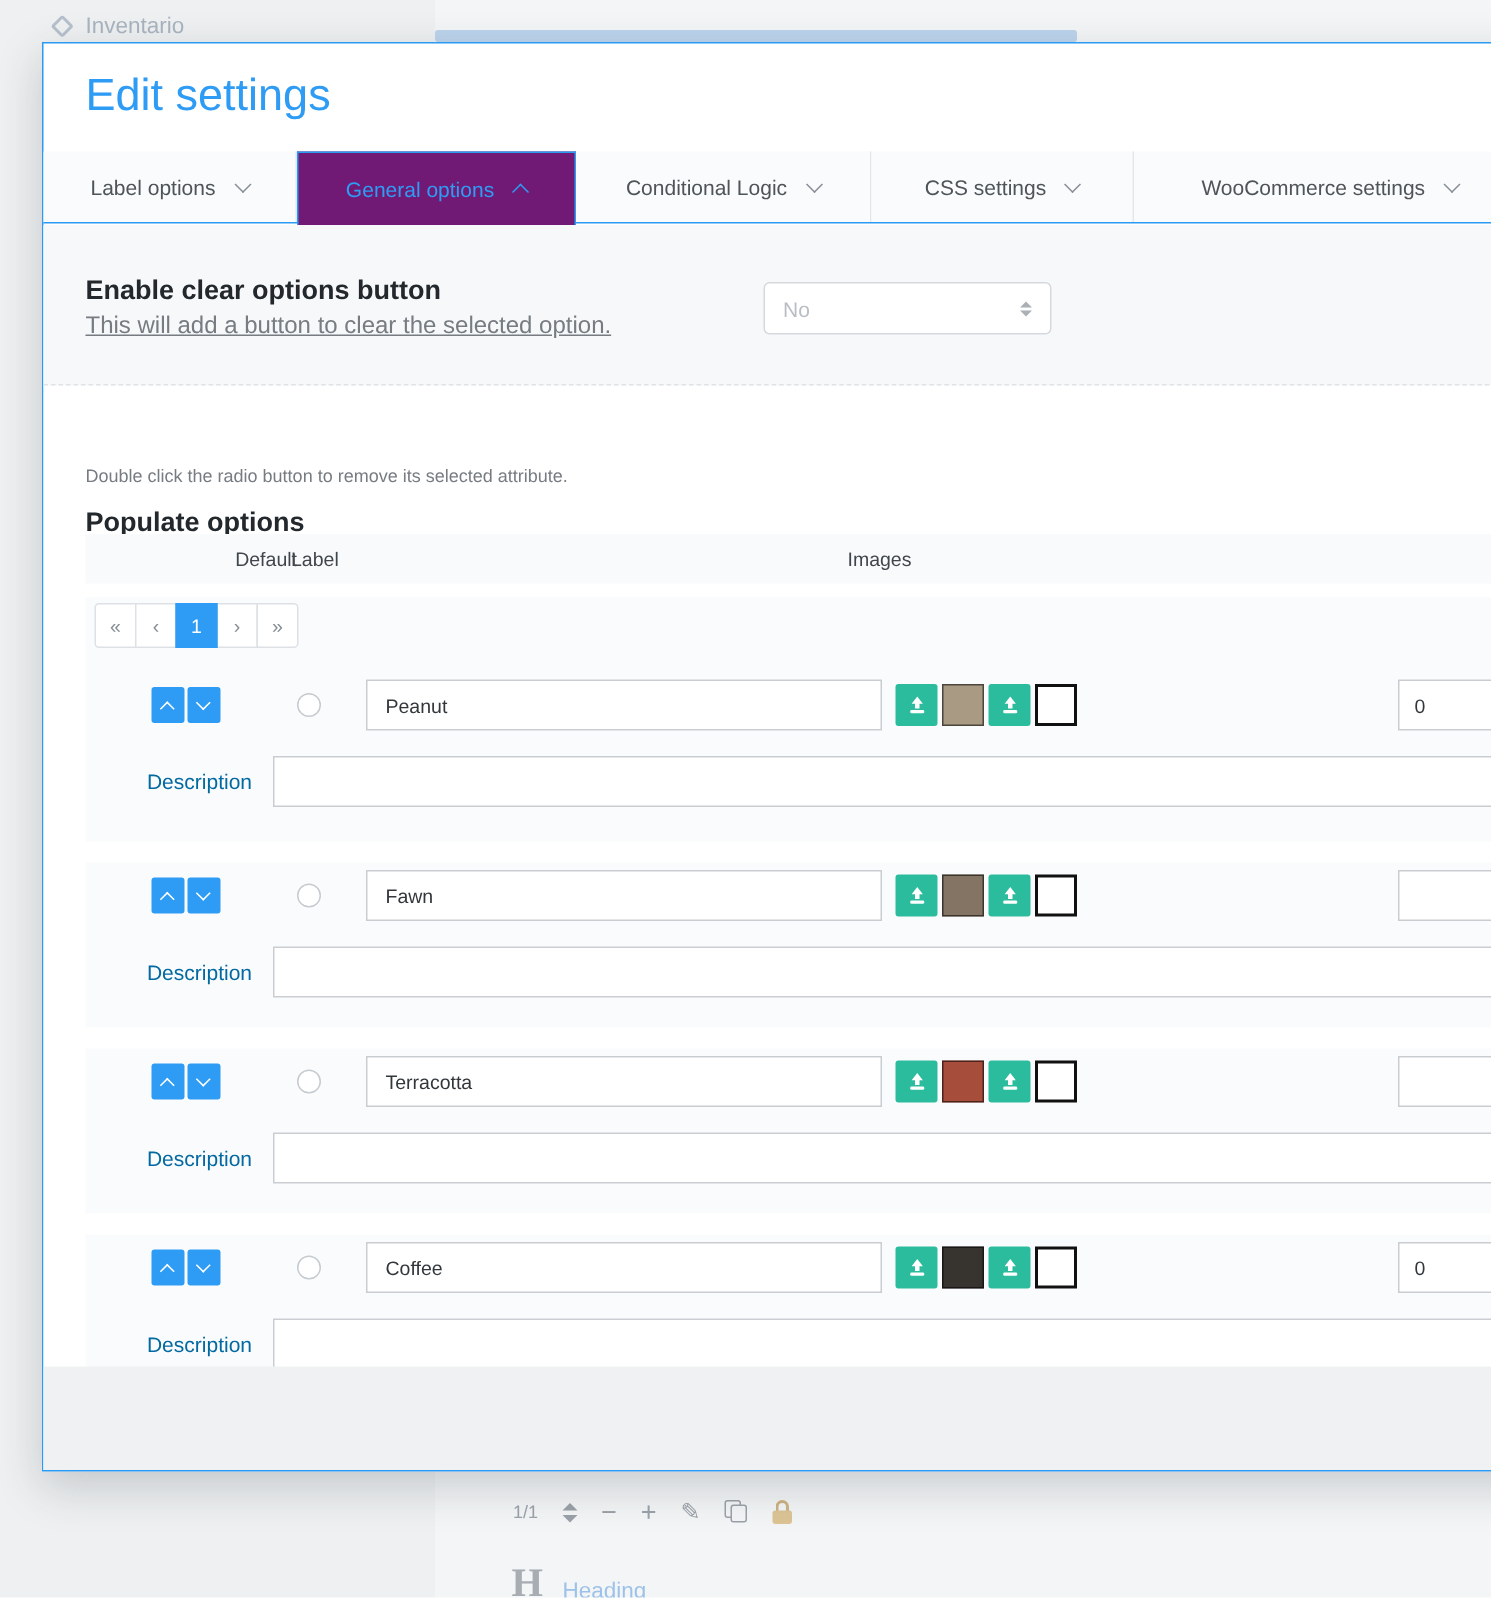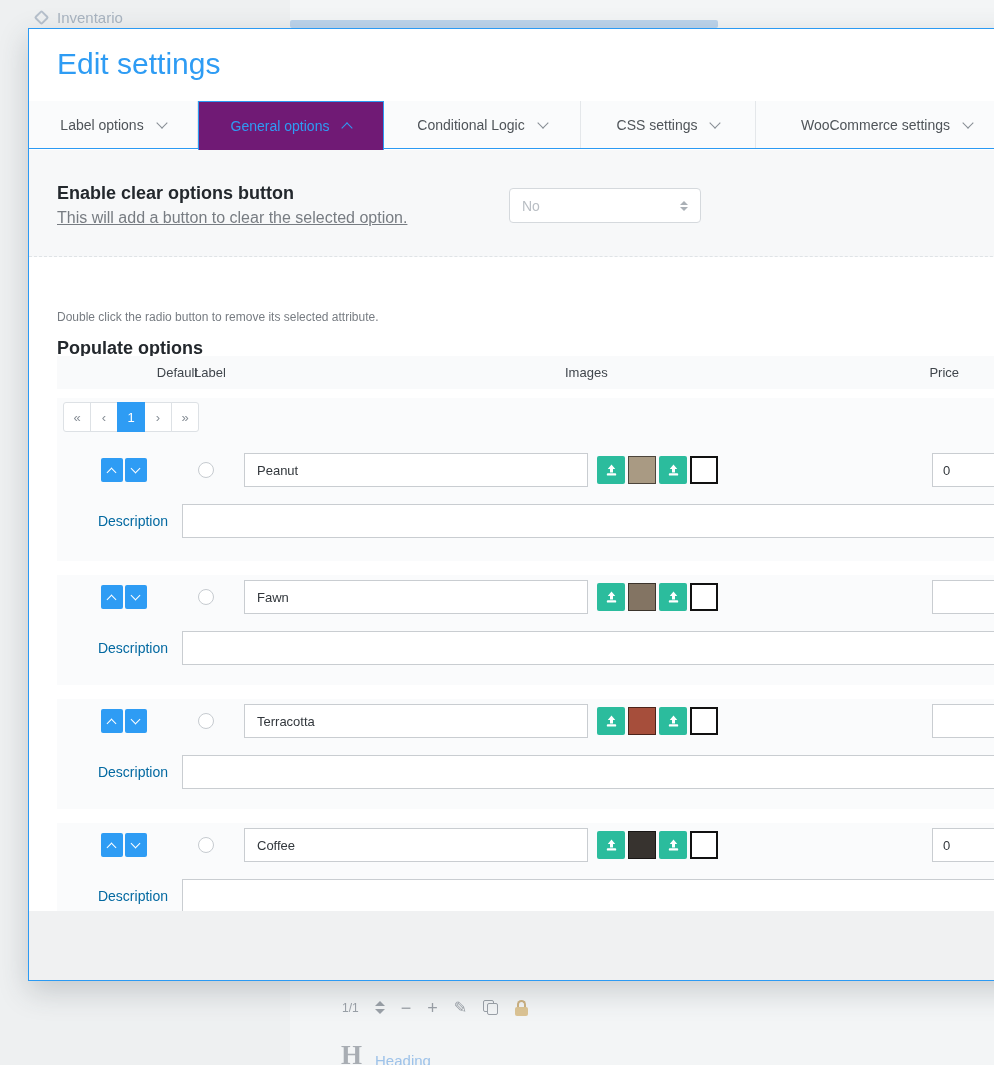--- a/index.html
+++ b/index.html
@@ -183,21 +183,20 @@
       </div>
     </div>
 
     <div class="field-label pop-title">Populate options</div>
     <div class="pop-help">Double click the radio button to remove its selected attribute.</div>
 
     <div class="tbl-header">
       <span class="h-default">Default</span>
       <span class="h-label">Label</span>
       <span class="h-images">Images</span>
-      <span class="h-price">Price</span>
     </div>
 
     <div class="blocks">
 
       <div class="block first">
         <div class="pager">
           <div class="pg">«</div>
           <div class="pg">‹</div>
           <div class="pg active">1</div>
           <div class="pg">›</div>

